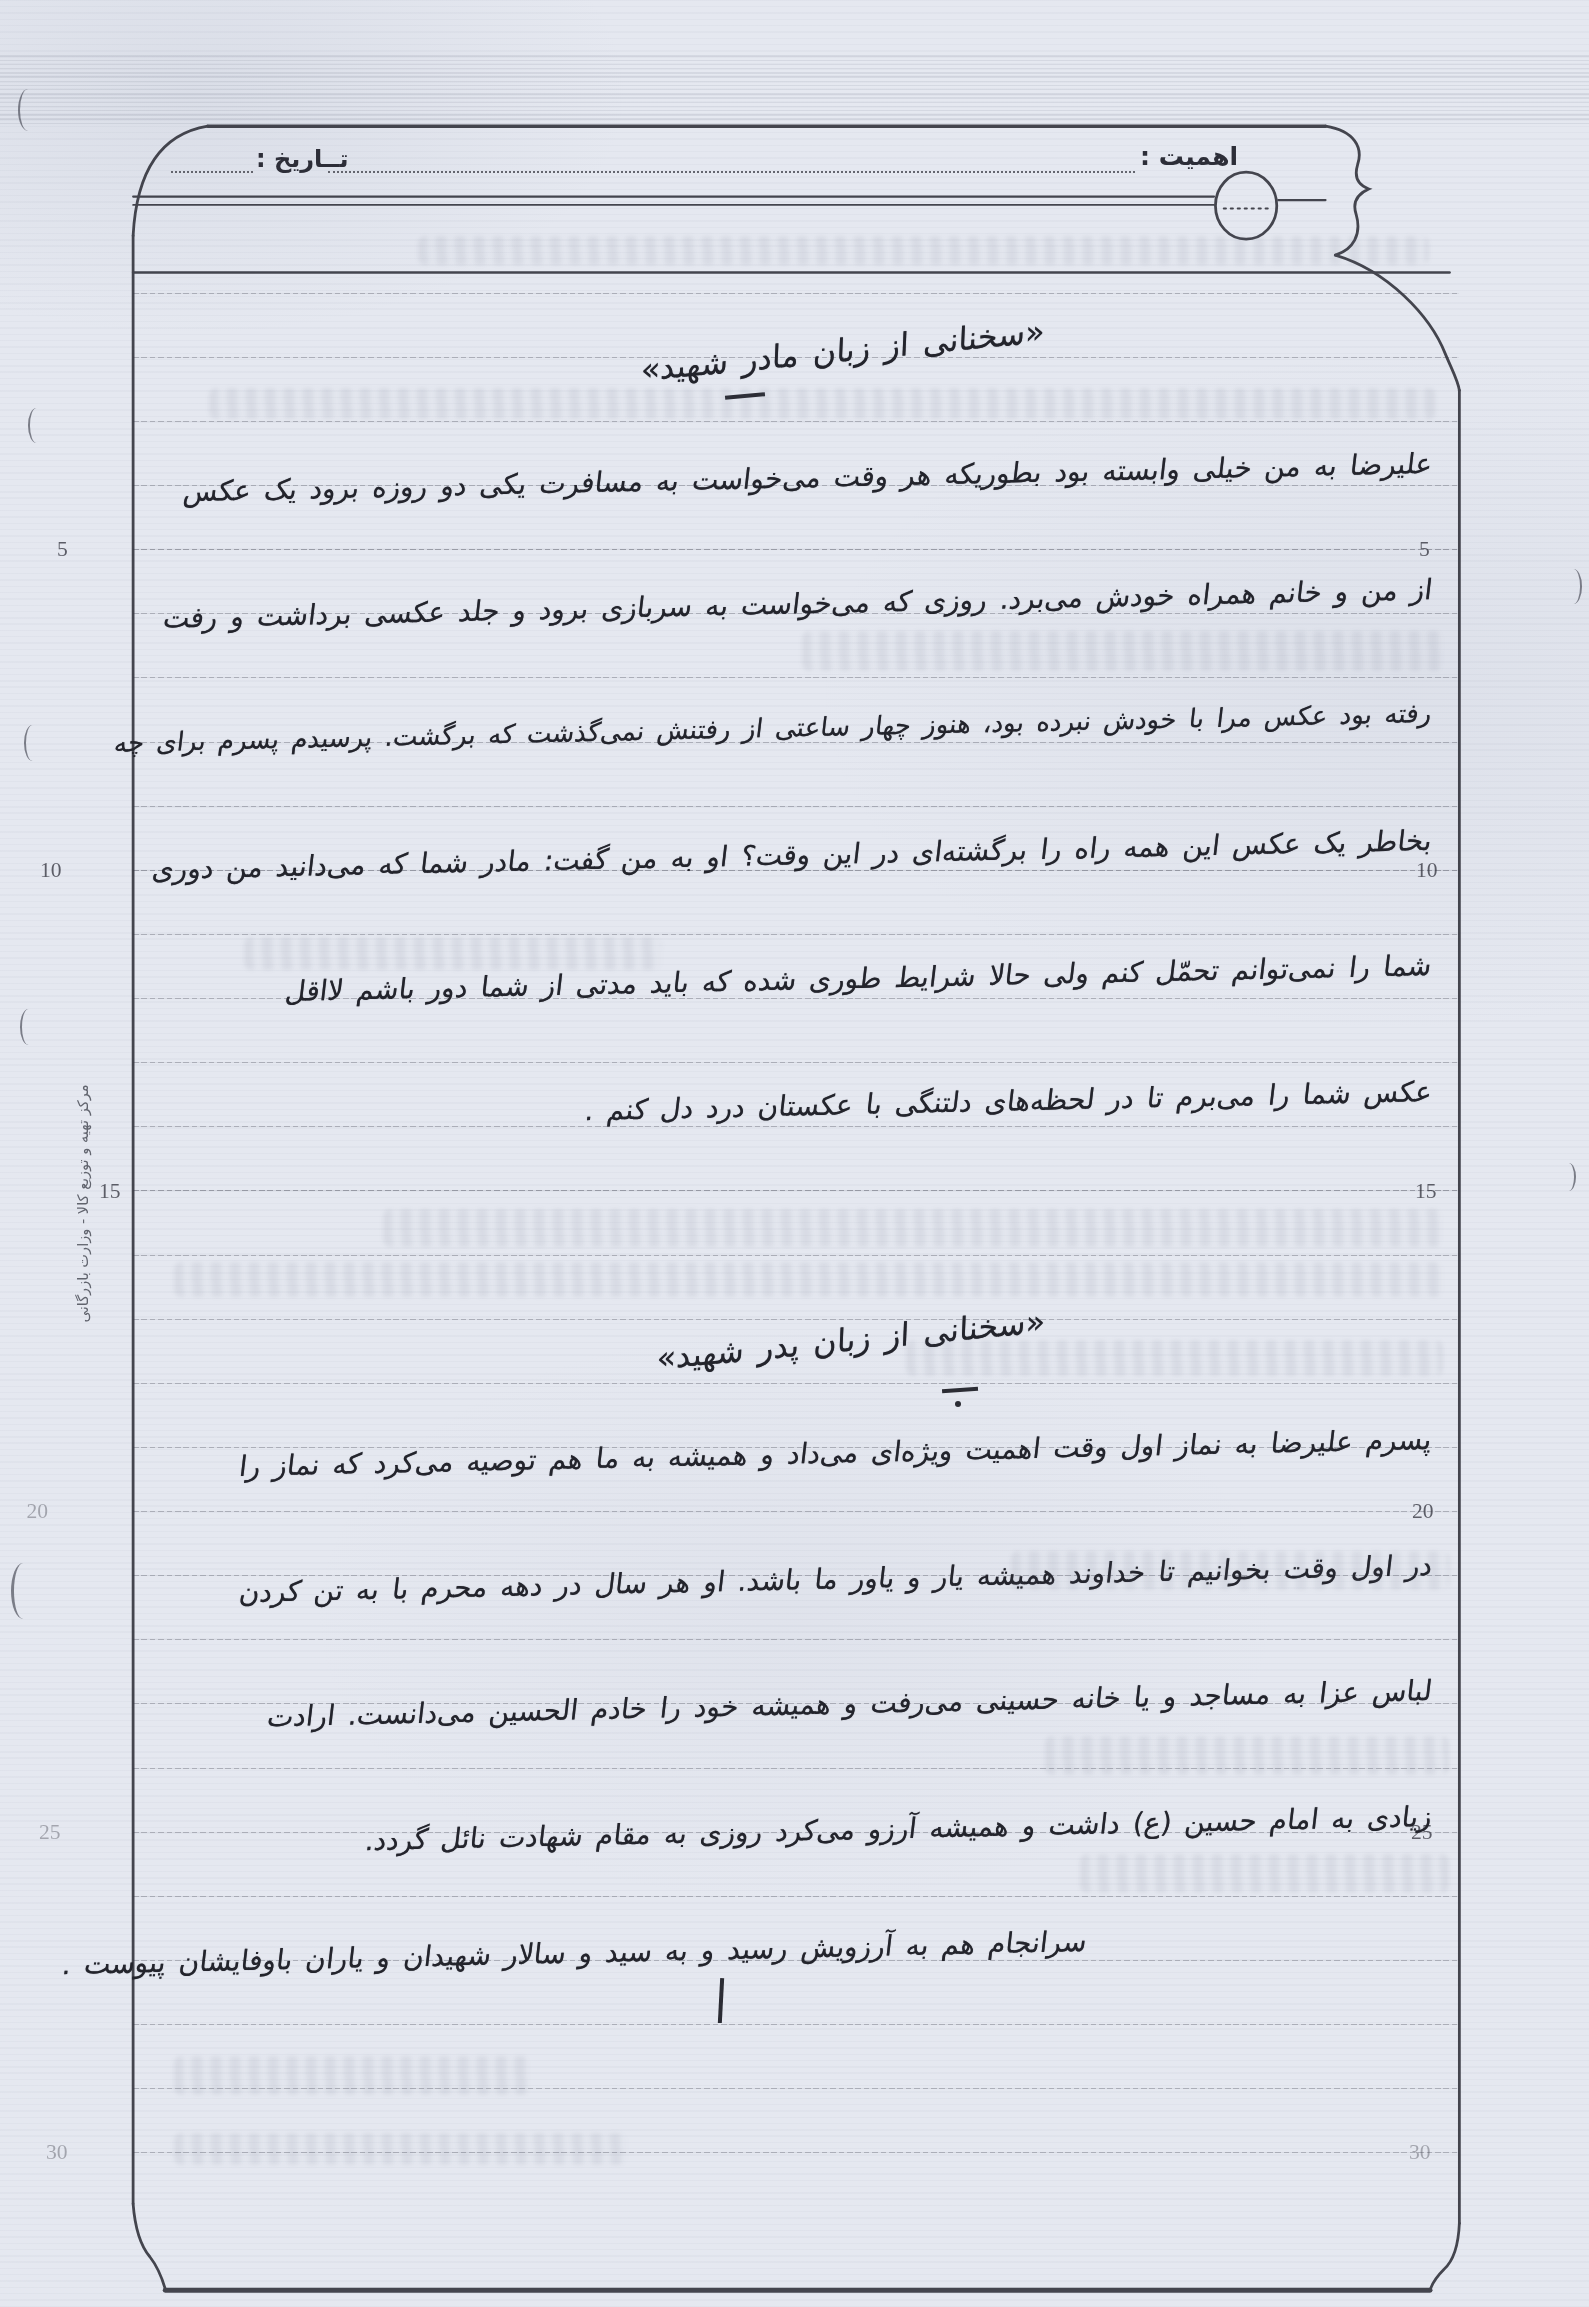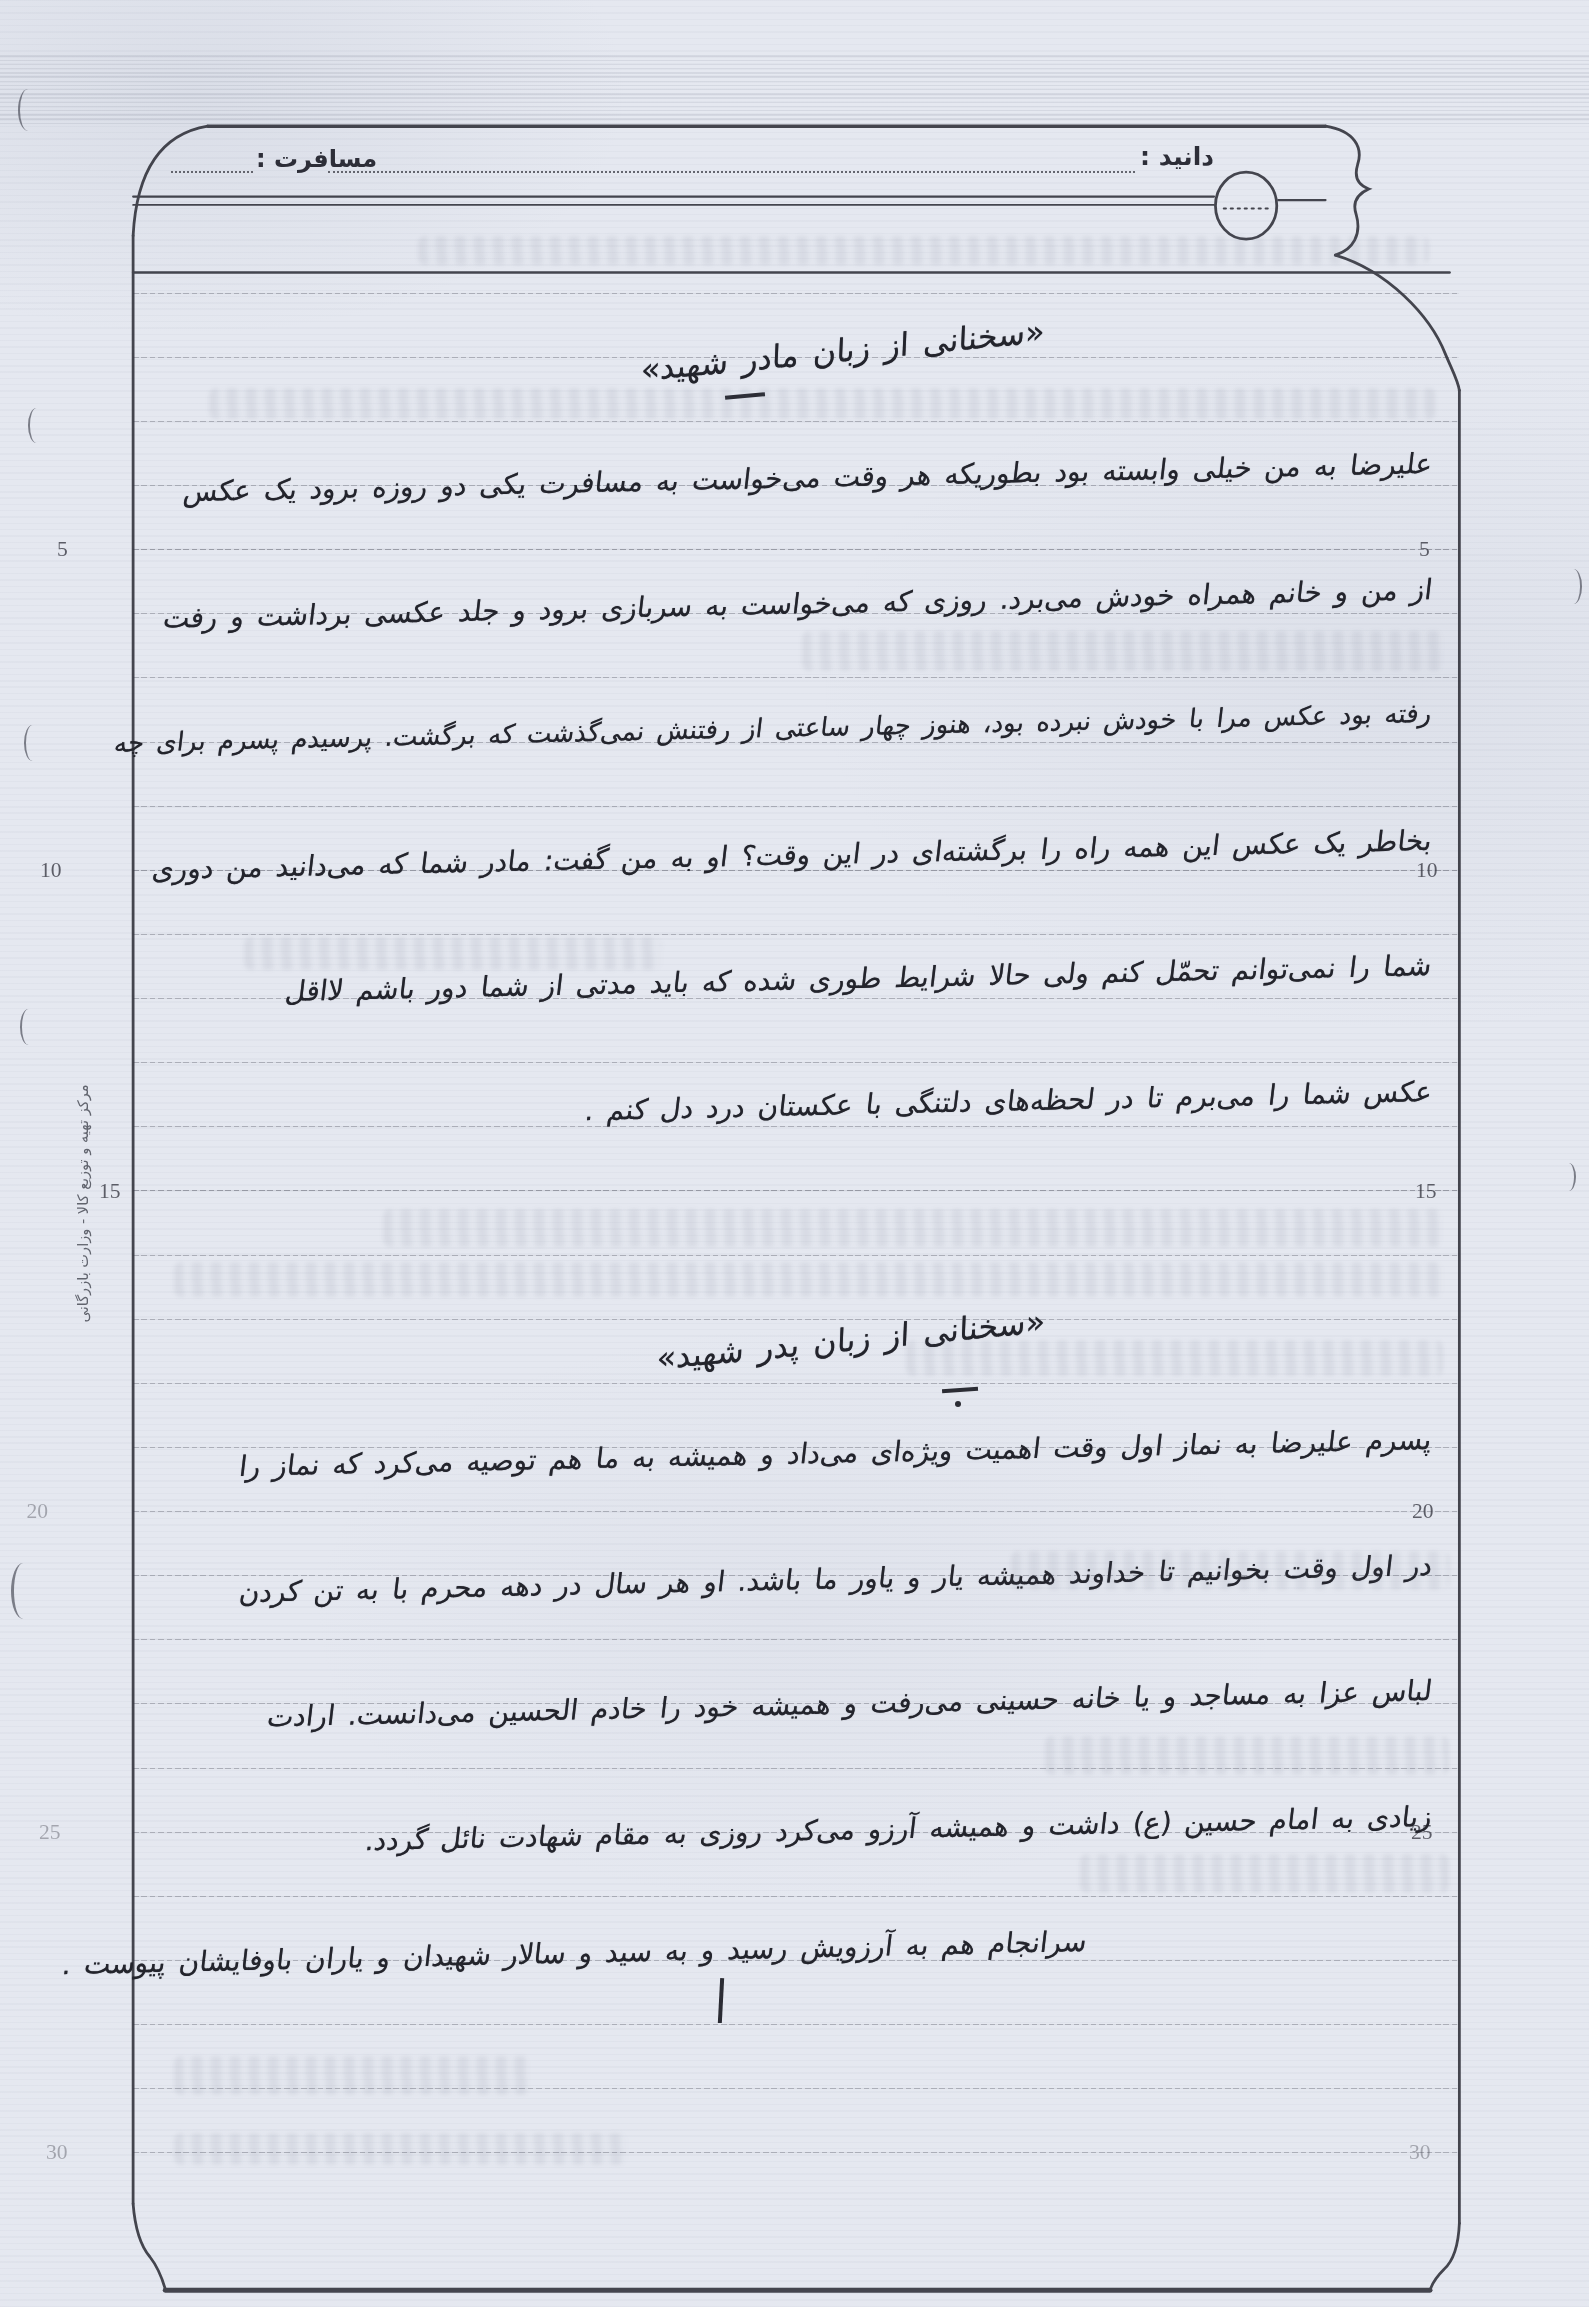--- a/index.html
+++ b/index.html
@@ -73,23 +73,23 @@
     <path d="M 1916 366 C 1990 388 2052 452 2074 508 C 2084 532 2092 546 2094 560" stroke-width="4"></path>
     <path d="M 191 282 H 1742" stroke-width="3"></path>
     <path d="M 191 294 H 1742" stroke-width="2.5"></path>
     <path d="M 1834 287 H 1902" stroke-width="3"></path>
     <ellipse cx="1788" cy="295" rx="44" ry="48" stroke-width="4"></ellipse>
     <line x1="1756" y1="299" x2="1822" y2="299" stroke-width="3" stroke-dasharray="3 7"></line>
     <path d="M 191 391 H 2080" stroke-width="3.5"></path>
   </svg>
 
   <div class="dots" style="left:171px;top:171px;width:82px;"></div>
-  <div class="label" style="left:256px;top:145px;font-size:24px;">مسافرت :</div>
+  <div class="label" style="left:256px;top:145px;font-size:24px;">تــاريخ :</div>
   <div class="dots" style="left:328px;top:171px;width:807px;"></div>
-  <div class="label" style="left:1140px;top:142px;font-size:25px;">دانید :</div>
+  <div class="label" style="left:1140px;top:142px;font-size:25px;">اهمیت :</div>
 
   <div class="rule" style="top:293px"></div>
   <div class="rule" style="top:357px"></div>
   <div class="rule" style="top:421px"></div>
   <div class="rule" style="top:485px"></div>
   <div class="rule" style="top:549px;opacity:.65"></div>
   <div class="rule" style="top:613px"></div>
   <div class="rule" style="top:677px"></div>
   <div class="rule" style="top:742px"></div>
   <div class="rule" style="top:806px"></div>

